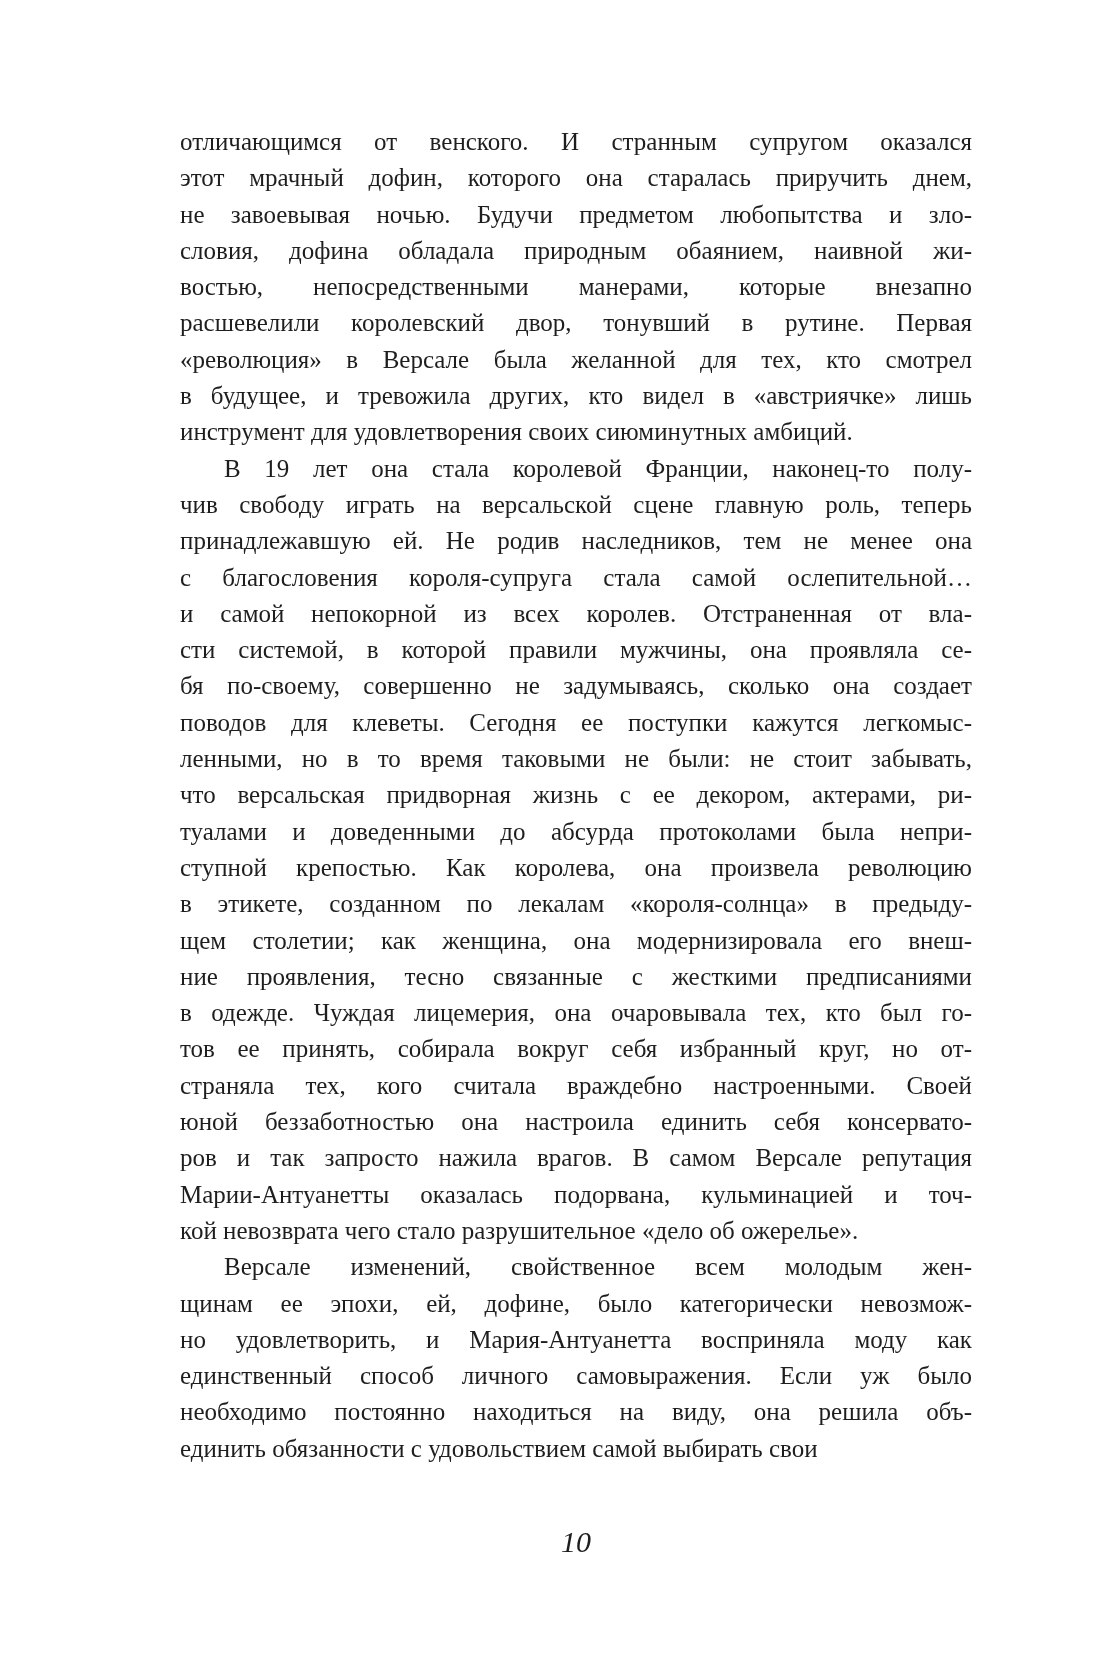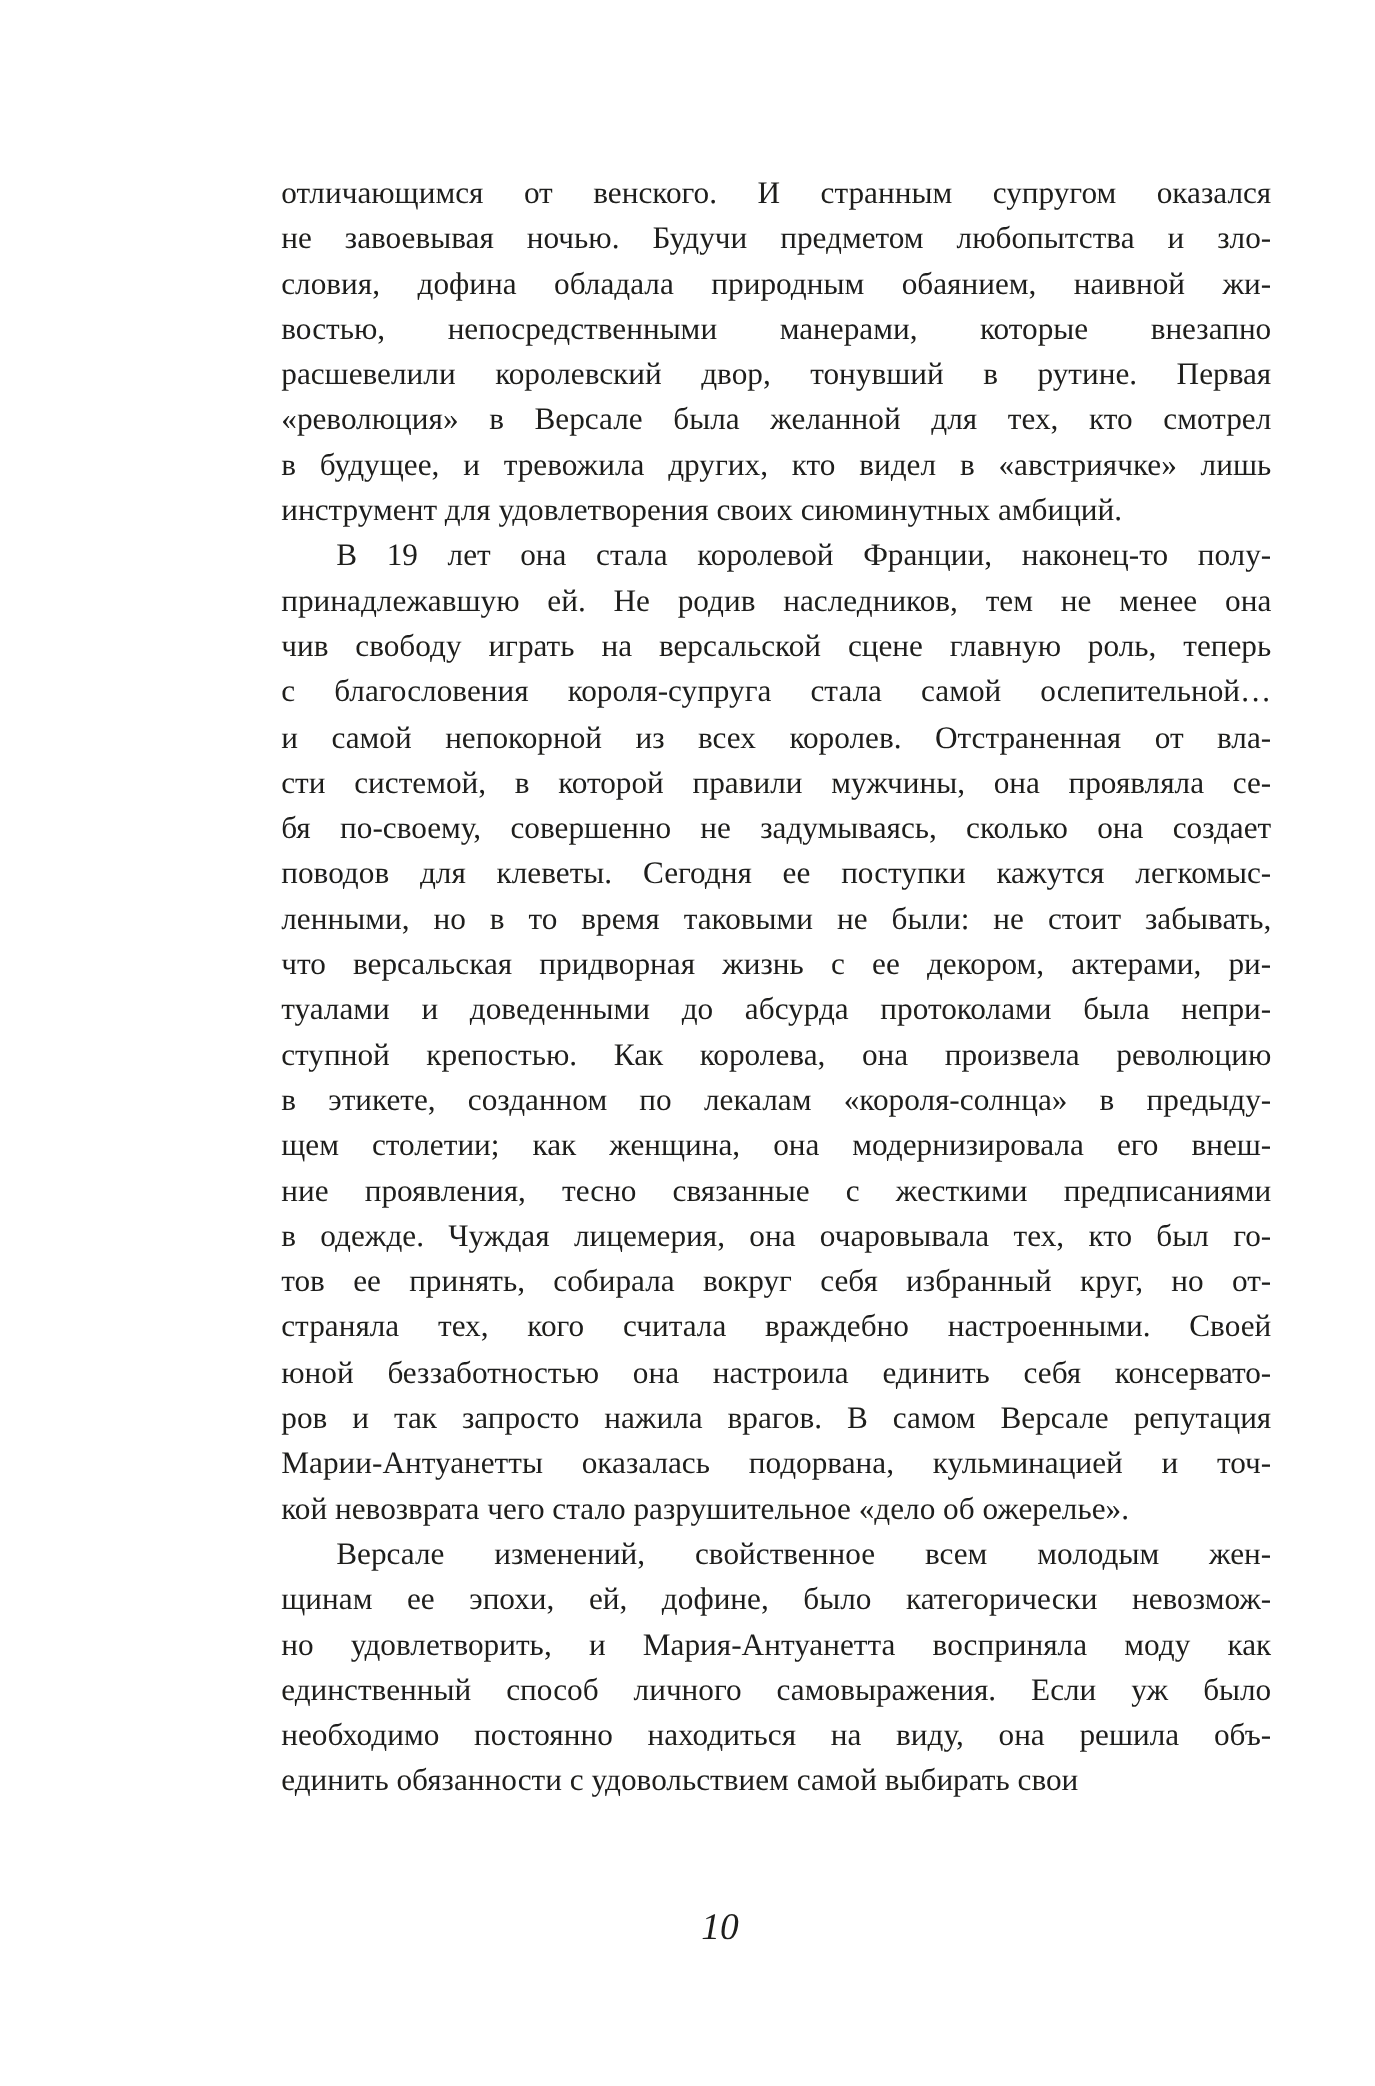--- a/index.html
+++ b/index.html
@@ -12,25 +12,24 @@
     width: 1100px;
     height: 1669px;
     background: #ffffff;
     font-family: "Liberation Serif", "DejaVu Serif", serif;
     color: #1e1e1c;
     overflow: hidden;
   }
   .text-block {
     position: absolute;
     left: 180px;
-    top: 137px;
+    top: 124px;
     width: 792px;
     font-size: 25px;
     line-height: 36.3px;
-    margin-left: 45px;
   }
   .paragraph {
     margin: 0;
     padding: 0;
   }
   .line {
     height: 36.3px;
     overflow: hidden;
     text-align: justify;
     text-align-last: justify;
@@ -55,32 +54,33 @@
     font-style: italic;
   }
 </style>
 </head>
 <body>
 
 <div class="page">
   <div class="text-block">
       <div class="paragraph">
         <div class="line">отличающимся от венского. И странным супругом оказался</div>
+        <div class="line">этот мрачный дофин, которого она старалась приручить днем,</div>
         <div class="line">не завоевывая ночью. Будучи предметом любопытства и зло-</div>
         <div class="line">словия, дофина обладала природным обаянием, наивной жи-</div>
         <div class="line">востью, непосредственными манерами, которые внезапно</div>
         <div class="line">расшевелили королевский двор, тонувший в рутине. Первая</div>
         <div class="line">«революция» в Версале была желанной для тех, кто смотрел</div>
         <div class="line">в будущее, и тревожила других, кто видел в «австриячке» лишь</div>
         <div class="line last">инструмент для удовлетворения своих сиюминутных амбиций.</div>
       </div>
       <div class="paragraph">
         <div class="line indent">В 19 лет она стала королевой Франции, наконец-то полу-</div>
+        <div class="line">чив свободу играть на версальской сцене главную роль, теперь</div>
         <div class="line">принадлежавшую ей. Не родив наследников, тем не менее она</div>
-        <div class="line">чив свободу играть на версальской сцене главную роль, теперь</div>
         <div class="line">с благословения короля-супруга стала самой ослепительной…</div>
         <div class="line">и самой непокорной из всех королев. Отстраненная от вла-</div>
         <div class="line">сти системой, в которой правили мужчины, она проявляла се-</div>
         <div class="line">бя по-своему, совершенно не задумываясь, сколько она создает</div>
         <div class="line">поводов для клеветы. Сегодня ее поступки кажутся легкомыс-</div>
         <div class="line">ленными, но в то время таковыми не были: не стоит забывать,</div>
         <div class="line">что версальская придворная жизнь с ее декором, актерами, ри-</div>
         <div class="line">туалами и доведенными до абсурда протоколами была непри-</div>
         <div class="line">ступной крепостью. Как королева, она произвела революцию</div>
         <div class="line">в этикете, созданном по лекалам «короля-солнца» в предыду-</div>

